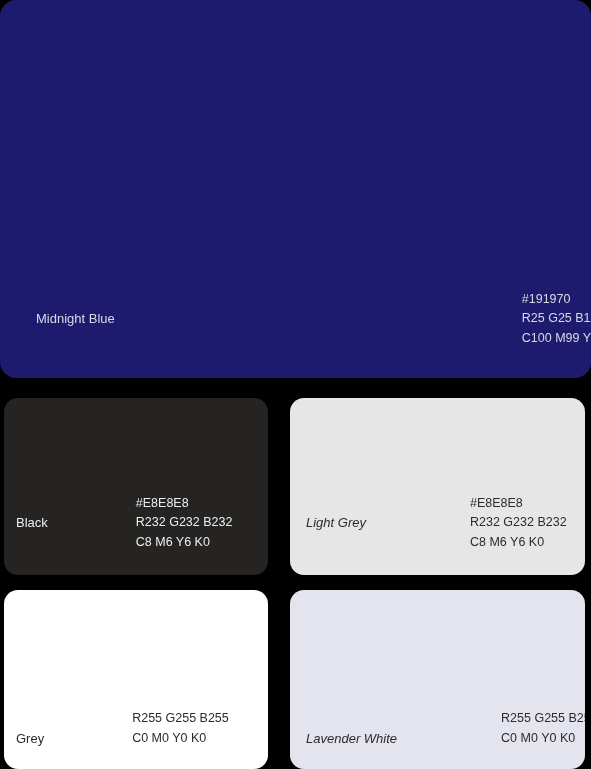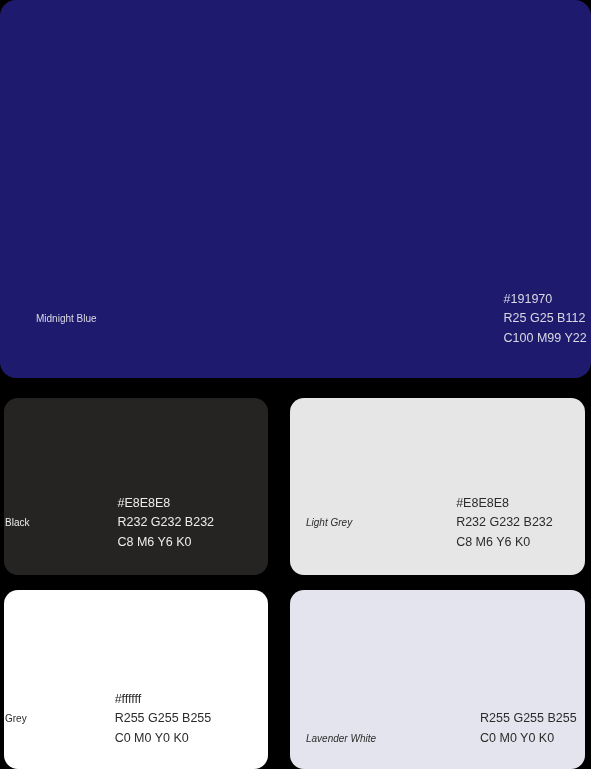--- a/index.html
+++ b/index.html
@@ -51,41 +51,41 @@
     display: flex;
     align-items: flex-start;
   }
   .swatch-hero .swatch-text { bottom: 30px; }
   .swatch-r2c1 .swatch-text,
   .swatch-r2c2 .swatch-text { bottom: 23px; }
   .swatch-r3c1 .swatch-text,
   .swatch-r3c2 .swatch-text { bottom: 21px; }
 
   .swatch-name {
-    font-size: 10px;
+    font-size: 13px;
     line-height: 19.5px;
     white-space: nowrap;
   }
   .swatch-values {
     font-size: 12.5px;
     line-height: 19.5px;
     white-space: nowrap;
   }
   .swatch-values div { white-space: nowrap; }
 
   
   .swatch-name { margin-top: 19.5px; }
 
   
   .swatch-hero .swatch-name   { margin-left: 36px; }
   .swatch-hero .swatch-values { margin-left: 407px; }
 
   
   .swatch-r2c1 .swatch-name,
-  .swatch-r3c1 .swatch-name   { margin-left: 1px; }
+  .swatch-r3c1 .swatch-name   { margin-left: 12px; }
   .swatch-r2c1 .swatch-values,
   .swatch-r3c1 .swatch-values { margin-left: 88px; }
 
   
   .swatch-r2c2 .swatch-name,
   .swatch-r3c2 .swatch-name   { margin-left: 16px; font-style: italic; }
   .swatch-r2c2 .swatch-values,
   .swatch-r3c2 .swatch-values { margin-left: 104px; }
 </style>
 </head>
@@ -123,21 +123,20 @@
         <div>R232 G232 B232</div>
         <div>C8 M6 Y6 K0</div>
       </div>
     </div>
   </div>
 
   <div class="swatch swatch-r3c1" style="background: rgb(255, 255, 255); color: rgb(43, 43, 43);">
     <div class="swatch-text">
       <div class="swatch-name">Grey</div>
       <div class="swatch-values">
-        <div>#ffffff</div>
         <div>R255 G255 B255</div>
         <div>C0 M0 Y0 K0</div>
       </div>
     </div>
   </div>
 
   <div class="swatch swatch-r3c2" style="background: rgb(228, 228, 238); color: rgb(43, 43, 43);">
     <div class="swatch-text">
       <div class="swatch-name">Lavender White</div>
       <div class="swatch-values">

